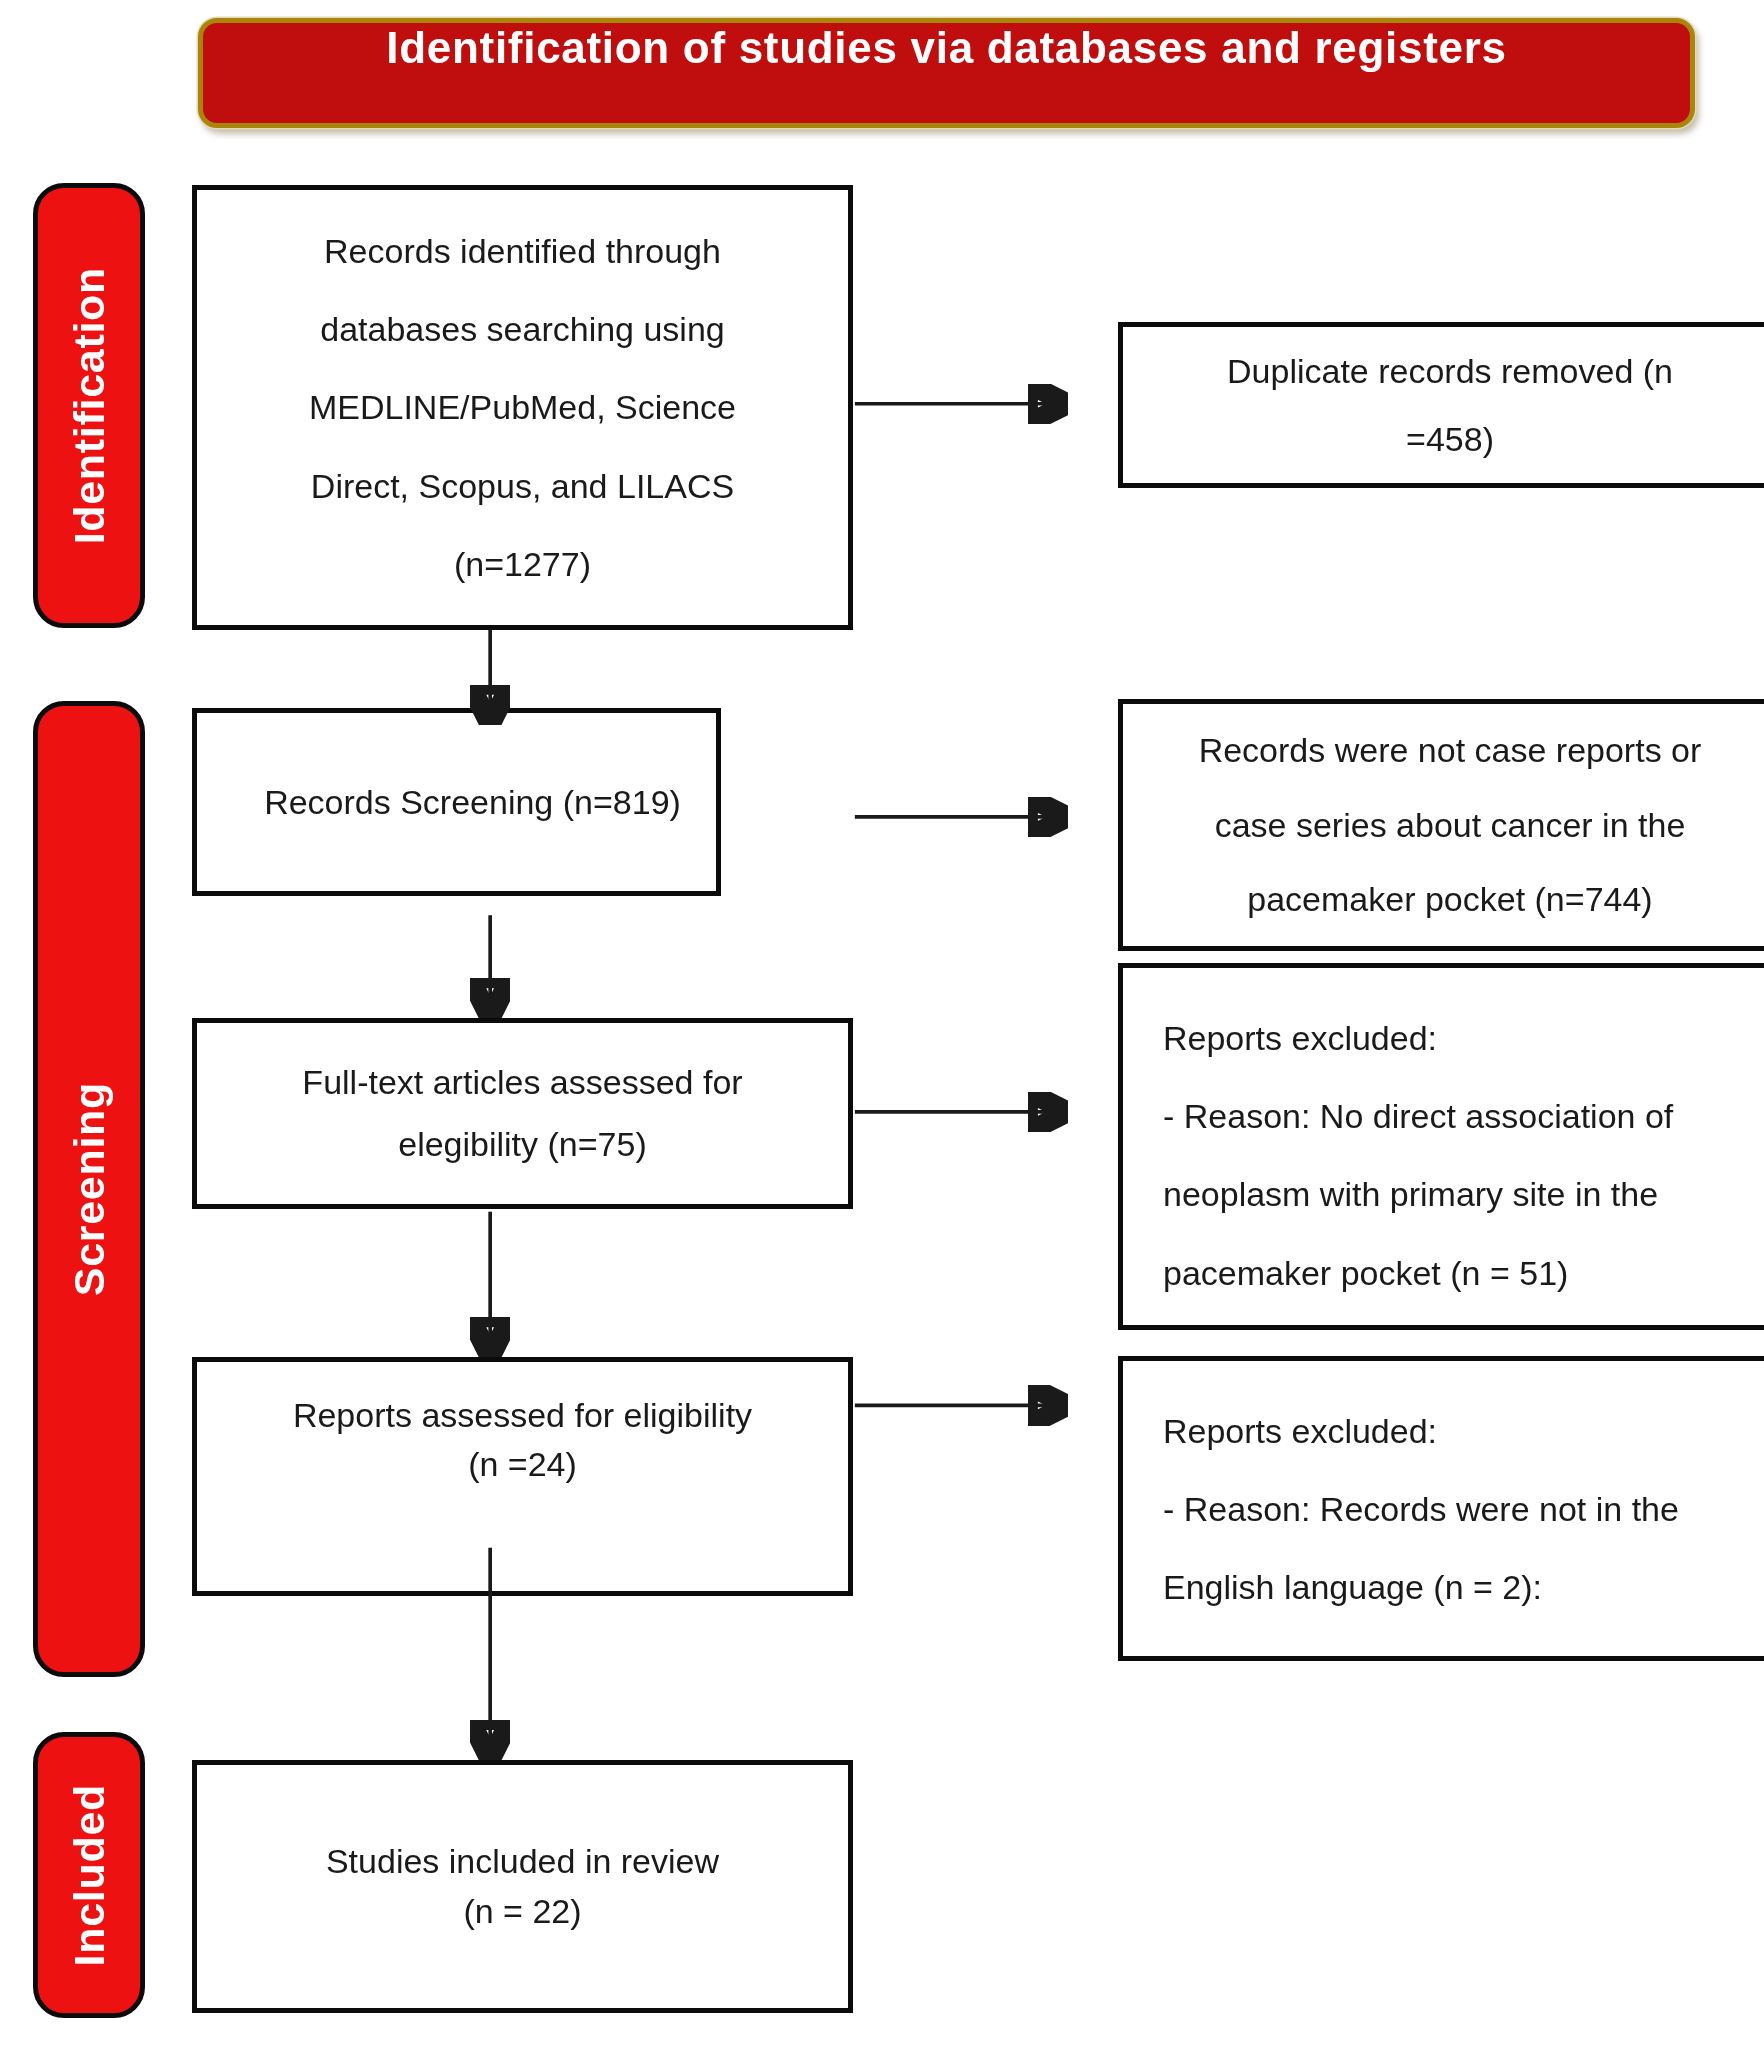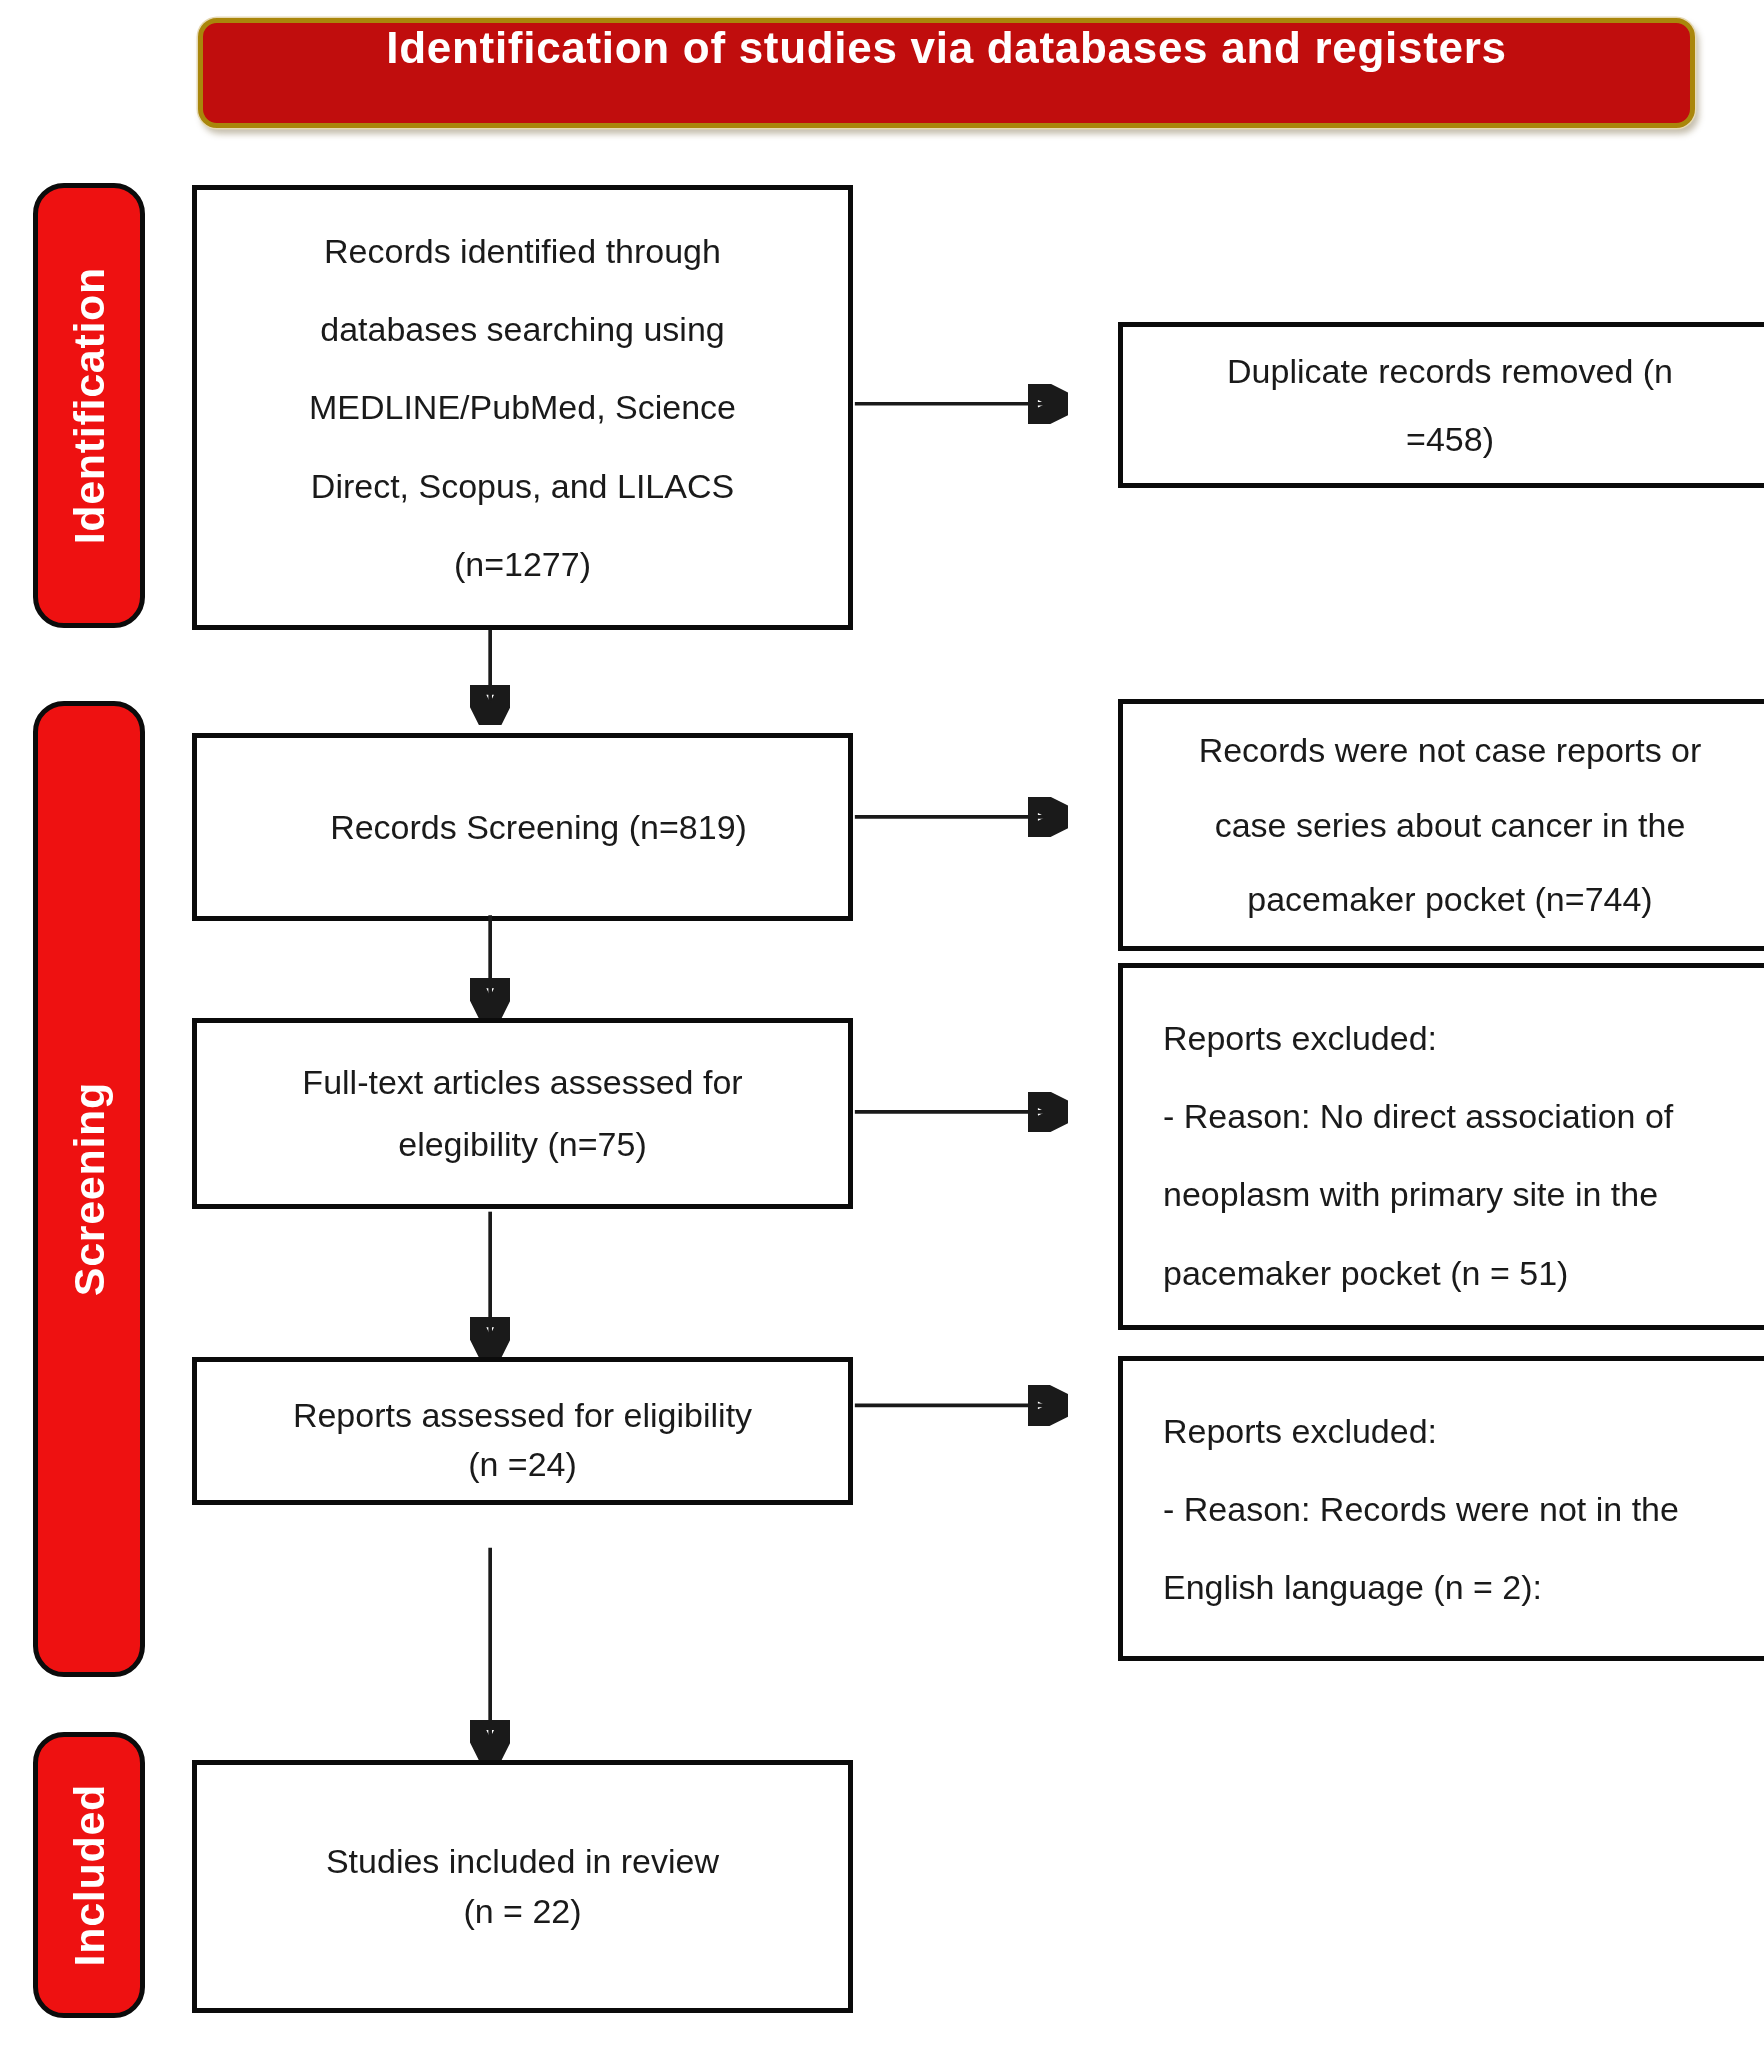--- a/index.html
+++ b/index.html
@@ -44,23 +44,23 @@
   .stage-included{top:1732px;height:286px;}
   
   .box{
     position:absolute; background:var(--box-fill);
     border:5.9px solid var(--box-border);
     display:flex; align-items:center; justify-content:center;
     text-align:center; color:var(--text-dark);
   }
   .box .t{ white-space:pre-line; font-size:34px; }
   .b1{left:192px; top:185px;  width:661px; height:445px;} .b1 .t{line-height:2.3;}
-  .b2{left:192px; top:733px;  width:661px; height:188px;padding-left:32px;} .b2 .t{line-height:1.5;}
+  .b2{left:192px; top:708px;  width:529px; height:188px;padding-left:32px;} .b2 .t{line-height:1.5;}
   .b3{left:192px; top:1018px; width:661px; height:191px;} .b3 .t{line-height:1.8;}
-  .b4{left:192px; top:1357px; width:661px; height:148px; align-items:flex-start; padding-top:29px;} .b4 .t{line-height:1.45;}
+  .b4{left:192px; top:1357px; width:661px; height:239px; align-items:flex-start; padding-top:29px;} .b4 .t{line-height:1.45;}
   .b5{left:192px; top:1760px; width:661px; height:253px;} .b5 .t{line-height:1.45;}
   .side{border-width:5.1px;margin-left:48px;}
   .r1{left:1070px; top:322px;  width:664px; height:166px;} .r1 .t{line-height:2.0;}
   .r2{left:1070px; top:699px;  width:664px; height:252px;} .r2 .t{line-height:2.2;}
   .r3{left:1070px; top:963px; width:664px; height:367px; align-items:flex-start; justify-content:flex-start; text-align:left; padding:31px 22px 0 40px;} .r3 .t{line-height:2.3;}
   .r4{left:1070px; top:1356px; width:664px; height:305px; align-items:flex-start; justify-content:flex-start; text-align:left; padding:31px 22px 0 40px;} .r4 .t{line-height:2.3;}
   
   .arrows{position:absolute; left:0; top:0; width:1764px; height:2066px; pointer-events:none;}
   .arrows path{stroke:var(--arrow); stroke-width:5; fill:none;}
 </style>

